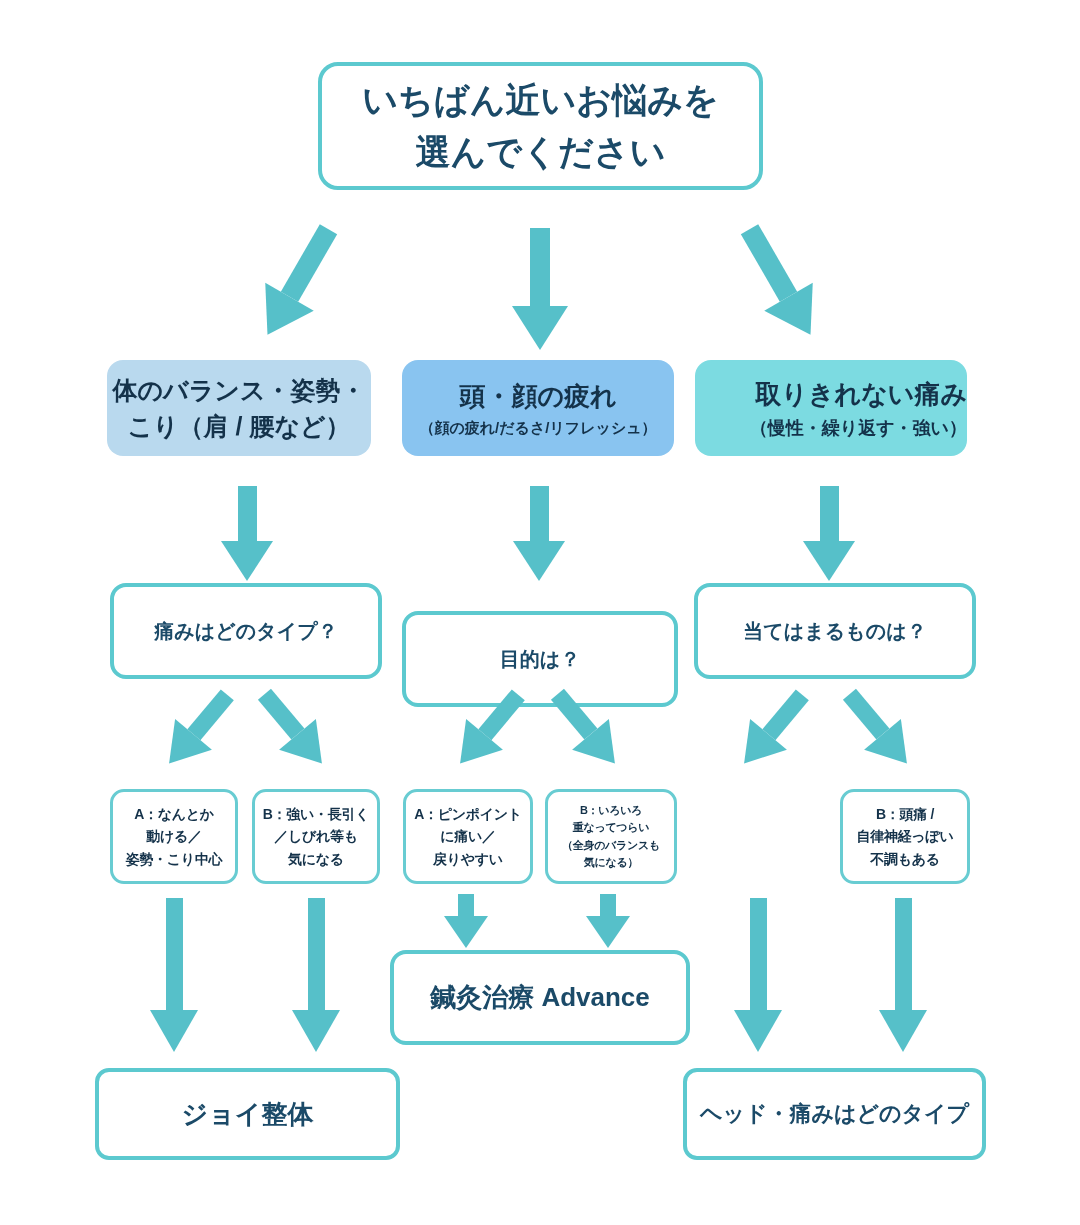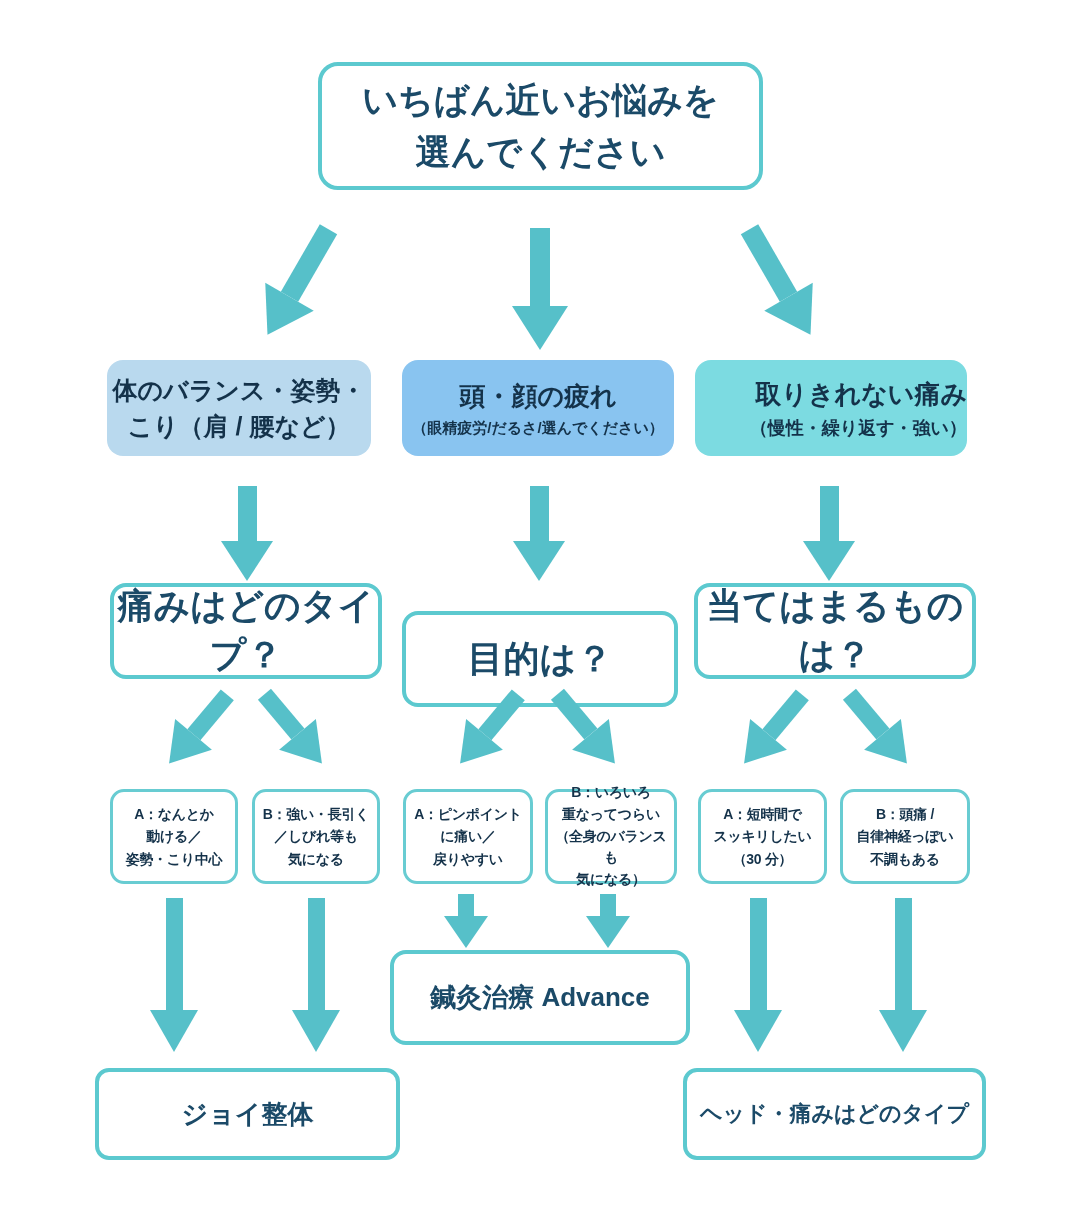--- a/index.html
+++ b/index.html
@@ -32,29 +32,29 @@
   .cat1 .main{font-size:25px;}
   .cat2{left:402px;width:272px;background:var(--cat2);}
   .cat2 .main{font-size:26px;}
   .cat2 .sub{font-size:15px;margin-top:3px;}
   .cat3{left:695px;width:272px;background:var(--cat3);align-items:flex-end;}
   .cat3 .main{font-size:26px;}
   .cat3 .sub{font-size:18px;margin-top:3px;}
 
   
   .question{top:583px;height:96px;background:#fff;border:4px solid var(--border-teal);}
-  .question .txt{font-size:36px;font-weight:700;color:var(--navy);}
+  .question .txt{font-size:20px;font-weight:700;color:var(--navy);}
   .q1{left:110px;width:272px;}
   .q2{left:402px;width:276px;margin-top:28px;}
   .q3{left:694px;width:282px;}
 
   
   .option{top:789px;height:95px;background:#fff;border:3px solid var(--border-teal-light);border-radius:14px;padding:2px;}
   .option .txt{font-size:14px;font-weight:700;color:var(--dark-navy);line-height:1.6;letter-spacing:-0.3px;}
-  .option .txt.small{font-size:14px;line-height:1.55;}
+  .option .txt.small{font-size:11px;line-height:1.55;}
   .o1a{left:110px;width:128px;}
   .o1b{left:252px;width:128px;}
   .o2a{left:403px;width:130px;}
   .o2b{left:545px;width:132px;}
   .o3a{left:698px;width:129px;}
   .o3b{left:840px;width:130px;}
 
   
   .result{background:#fff;border:4px solid var(--border-teal);}
   .result .txt{font-weight:700;color:var(--navy);}
@@ -136,21 +136,21 @@
     <div class="shaft"></div>
       <div class="head"></div>
   </div>
 
   <div class="box cat cat1">
     <div class="main pre">体のバランス・姿勢・
 こり（肩 / 腰など）</div>
   </div>
   <div class="box cat cat2">
     <div class="main">頭・顔の疲れ</div>
-    <div class="sub">（眼精疲労/だるさ/選んでください）</div>
+    <div class="sub">（顔の疲れ/だるさ/リフレッシュ）</div>
   </div>
   <div class="box cat cat3">
     <div class="main">取りきれない痛み</div>
     <div class="sub">（慢性・繰り返す・強い）</div>
   </div>
 
   <div class="arrow mid a-cq-1">
     <div class="shaft"></div>
       <div class="head"></div>
   </div>
@@ -212,25 +212,20 @@
     <div class="txt pre">A：ピンポイント
 に痛い／
 戻りやすい</div>
   </div>
   <div class="box option o2b">
     <div class="txt pre small">B：いろいろ
 重なってつらい
 （全身のバランスも
 気になる）</div>
   </div>
-  <div class="box option o3a">
-    <div class="txt pre">A：短時間で
-スッキリしたい
-（30 分）</div>
-  </div>
   <div class="box option o3b">
     <div class="txt pre">B：頭痛 /
 自律神経っぽい
 不調もある</div>
   </div>
 
   <div class="arrow long a-long-1a">
     <div class="shaft"></div>
       <div class="head"></div>
   </div>

